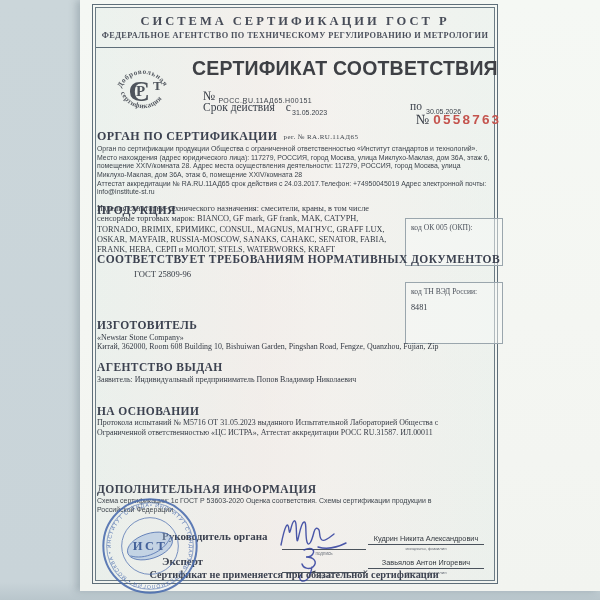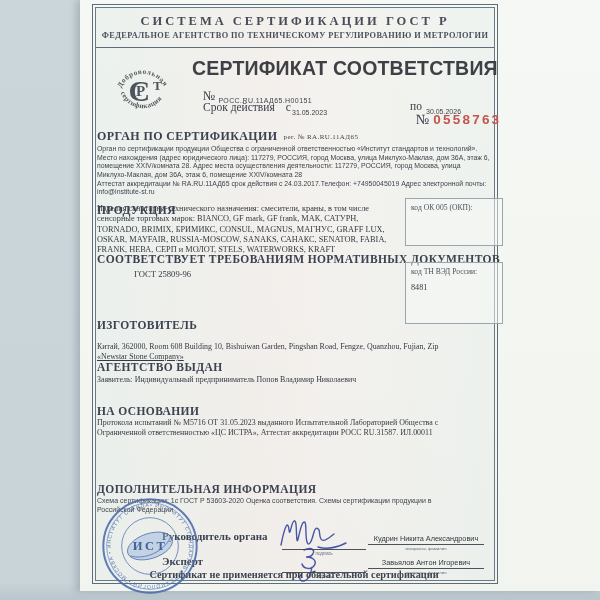--- a/index.html
+++ b/index.html
@@ -29,21 +29,21 @@
   .body-sans{font-size:6.9px;line-height:1.25;color:#3e454d;}
   .title{font-weight:bold;font-size:19.5px;color:#3e4045;letter-spacing:.2px;white-space:nowrap;}
   .no-sign{font-family:"Liberation Serif","DejaVu Serif",serif;font-size:13px;color:#383d46;}
   .no-code{font-size:7px;letter-spacing:.4px;color:#3e444c;position:relative;top:3px;margin-left:3px;}
   .validity{font-family:"Liberation Serif","DejaVu Serif",serif;font-size:11.5px;color:#3a404a;white-space:nowrap;}
   .sub-date{font-size:7px;color:#3e444c;white-space:nowrap;}
   .red-num{font-size:13.5px;letter-spacing:2.2px;color:#c4544e;font-weight:bold;margin-left:4px;}
   .reg-small{font-size:7px;color:#3e444c;margin-left:6px;position:relative;top:-1px;font-weight:normal;}
   .code-box{position:absolute;border:1px solid #9aa6ad;background:rgba(248,250,247,.5);
          padding:4px 5px;font-family:"Liberation Serif","DejaVu Serif",serif;
-         font-size:7.6px;color:#4a505a;}
+         font-size:7.6px;color:#4a505a;margin-top:20px;}
   .code-box .code-val{margin-top:7px;font-size:8.2px;color:#343a44;}
   .sig-row-label{font-family:"Liberation Serif","DejaVu Serif",serif;font-weight:bold;
          font-size:11px;color:#3c4250;white-space:nowrap;}
   .sig-line{border-top:1px solid #4a525c;text-align:center;font-size:4.5px;color:#6a707a;padding-top:1px;}
   .name-box{text-align:center;}
   .name-box .nm{font-size:7.3px;color:#33383f;border-bottom:1px solid #4a525c;
          padding-bottom:1px;white-space:nowrap;}
   .name-box .cap{font-size:4.3px;color:#6a707a;padding-top:1px;}
   .footer-note{font-family:"Liberation Serif","DejaVu Serif",serif;font-weight:bold;
          font-size:10.3px;color:#3c4250;text-align:center;}
@@ -114,21 +114,21 @@
     </div>
 
     <div class="abs sec-label" style="left:17px;top:253px;">СООТВЕТСТВУЕТ ТРЕБОВАНИЯМ НОРМАТИВНЫХ ДОКУМЕНТОВ</div>
     <div class="abs body-serif" style="left:6px;top:269px;font-size:8.6px;padding-left:48px;">ГОСТ 25809-96</div>
     <div class="code-box" style="left:325px;top:262px;width:86px;height:52px;">
       <div>код ТН ВЭД России:</div>
       <div class="code-val">8481</div>
     </div>
 
     <div class="abs sec-label" style="left:17px;top:319px;">ИЗГОТОВИТЕЛЬ</div>
-    <div class="abs body-serif" style="left:17px;top:352px;width:392px;text-decoration:underline;">«Newstar Stone Company»</div>
+    <div class="abs body-serif" style="left:17px;top:333px;width:392px;">«Newstar Stone Company»</div>
     <div class="abs body-serif" style="left:17px;top:342px;width:392px;">Китай, 362000, Room 608 Building 10, Bishuiwan Garden, Pingshan Road, Fengze, Quanzhou, Fujian, Zip</div>
 
     <div class="abs sec-label" style="left:17px;top:361px;">АГЕНТСТВО ВЫДАН</div>
     <div class="abs body-serif" style="left:17px;top:375px;width:393px;">Заявитель: Индивидуальный предприниматель Попов Владимир Николаевич</div>
 
     <div class="abs sec-label" style="left:17px;top:405px;">НА ОСНОВАНИИ</div>
     <div class="abs body-serif" style="left:17px;top:418px;width:391px;">Протокола испытаний № М5716 ОТ 31.05.2023 выданного Испытательной Лабораторией Общества с Ограниченной ответственностью «ЦС ИСТРА», Аттестат аккредитации РОСС RU.31587. ИЛ.00011</div>
 
     <div class="abs sec-label" style="left:17px;top:483px;">ДОПОЛНИТЕЛЬНАЯ ИНФОРМАЦИЯ</div>
     <div class="abs body-sans" style="left:17px;top:497px;width:372px;font-size:7px;">Схема сертификации: 1с ГОСТ Р 53603-2020 Оценка соответствия. Схемы сертификации продукции в Российской Федерации</div>

